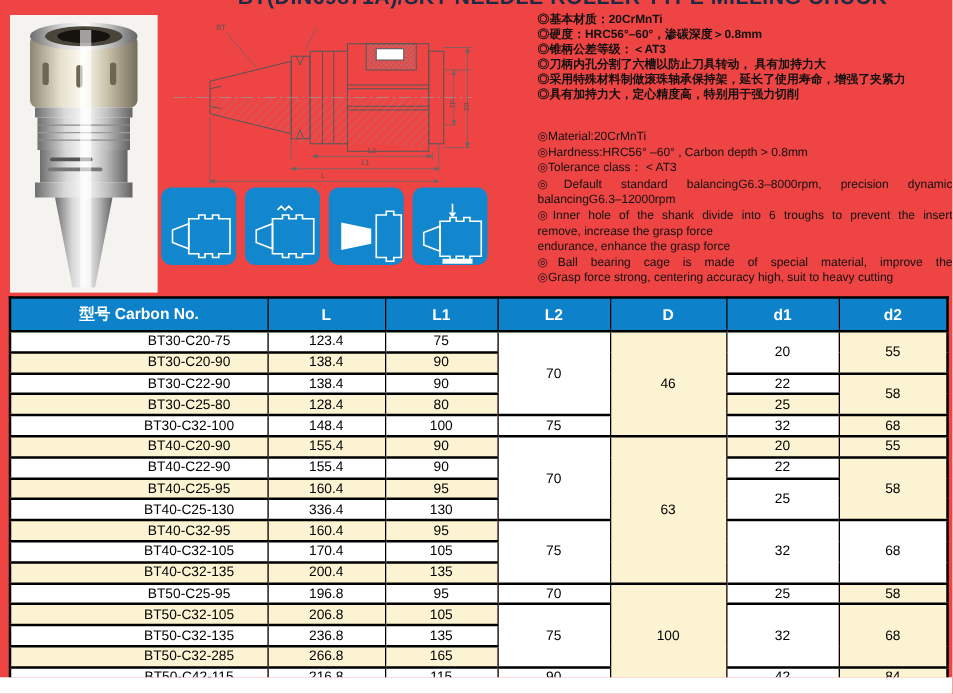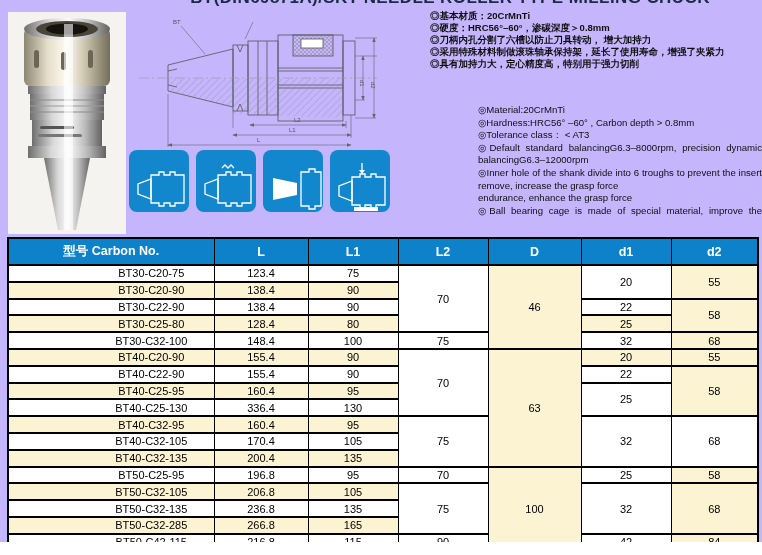--- a/index.html
+++ b/index.html
@@ -1,16 +1,16 @@
 <!DOCTYPE html>
 <html style="--header-blue: #0d82cb; --tile-blue: #1287cd; --row-cream: #fcf3d2; --border-black: #000000; --title-navy: #1c2b45;"><head>
 <meta charset="utf-8">
 <style>
   html,body{margin:0;padding:0;background:#fff;}
-  .page{position:relative;width:762px;height:542px;background:#c4b5fd;overflow:hidden;
+  .page{position:relative;width:762px;height:542px;background:#ef4444;overflow:hidden;
         font-family:"Liberation Sans",sans-serif;}
 
   
   .title-clip{position:absolute;left:138px;top:0;width:624px;height:8px;overflow:hidden;}
   .title-clip h1{margin:0;font-size:17px;font-weight:bold;letter-spacing:.4px;
                  color:var(--title-navy,#1c2b45);text-align:center;transform:translateY(-12px);
                  white-space:nowrap;}
 
   
   .photo{position:absolute;left:8px;top:12px;width:118px;height:222px;background:#f5f3ef;}
@@ -29,21 +29,21 @@
   .cap-cn{font-size:7px;color:#7d7d7d;}
   .cap-en{font-size:6.5px;color:#9a9a9a;transform:scale(.92);transform-origin:center top;white-space:nowrap;}
 
   
   .specs-cn{position:absolute;left:430px;top:10px;width:332px;font-size:9.5px;
             line-height:12px;color:#101010;font-weight:600;}
   .specs-en{position:absolute;left:430px;top:104px;width:332px;font-size:9.6px;
             line-height:12.6px;color:#101010;font-weight:500;}
   .specs-en .just{text-align:justify;text-align-last:justify;}
   .spec-line{white-space:nowrap;}
-  .specs-en .spec-line{white-space:normal;margin-left:48px;}
+  .specs-en .spec-line{white-space:normal;}
 
   
   table.spec{position:absolute;left:7px;top:237px;width:750px;border-collapse:collapse;
              table-layout:fixed;border:2px solid var(--border-black,#000);}
   table.spec th{background:var(--header-blue,#0d82cb);color:#fff;font-size:12.5px;font-weight:bold;
                 height:25px;border:1px solid #000;border-bottom:2px solid #000;padding:0;}
   table.spec td{font-size:11px;color:#000;text-align:center;height:14.8px;padding:0;
                 border-left:1px solid #000;border-right:1px solid #000;
                 border-top:2px solid #000;border-bottom:2px solid #000;line-height:14px;}
   table.spec td.model{text-align:center;padding-left:80px;}
@@ -243,34 +243,36 @@
         <div class="tile-cap">
           <div class="cap-cn"></div>
           <div class="cap-en"></div>
         </div>
       </div>
     </div>
 
   <div class="specs-cn" id="specsCn">
       <div class="spec-line">◎基本材质：20CrMnTi</div>
       <div class="spec-line">◎硬度：HRC56°–60°，渗碳深度＞0.8mm</div>
-      <div class="spec-line">◎刀柄内孔分割了六槽以防止刀具转动， 增大加持力</div>
+      <div class="spec-line">◎锥柄公差等级：＜AT3</div>
+      <div class="spec-line">◎刀柄内孔分割了六槽以防止刀具转动， 具有加持力大</div>
       <div class="spec-line">◎采用特殊材料制做滚珠轴承保持架，延长了使用寿命，增强了夹紧力</div>
       <div class="spec-line">◎具有加持力大，定心精度高，特别用于强力切削</div>
     </div>
   <div class="specs-en" id="specsEn">
       <div class="spec-line">◎Material:20CrMnTi</div>
       <div class="spec-line">◎Hardness:HRC56° –60° , Carbon depth &gt; 0.8mm</div>
       <div class="spec-line">◎Tolerance class： &lt; AT3</div>
       <div class="spec-line just">◎Default standard balancingG6.3–8000rpm, precision dynamic</div>
       <div class="spec-line">balancingG6.3–12000rpm</div>
       <div class="spec-line just">◎Inner hole of the shank divide into 6 troughs to prevent the insert</div>
       <div class="spec-line">remove, increase the grasp force</div>
       <div class="spec-line">endurance, enhance the grasp force</div>
       <div class="spec-line just">◎Ball bearing cage is made of special material, improve the</div>
+      <div class="spec-line">◎Grasp force strong, centering accuracy high, suit to heavy cutting</div>
     </div>
 
   <table class="spec">
     <colgroup>
       <col style="width:206px">
         <col style="width:94px">
         <col style="width:90px">
       <col style="width:90px">
         <col style="width:93px">
         <col style="width:90px">

